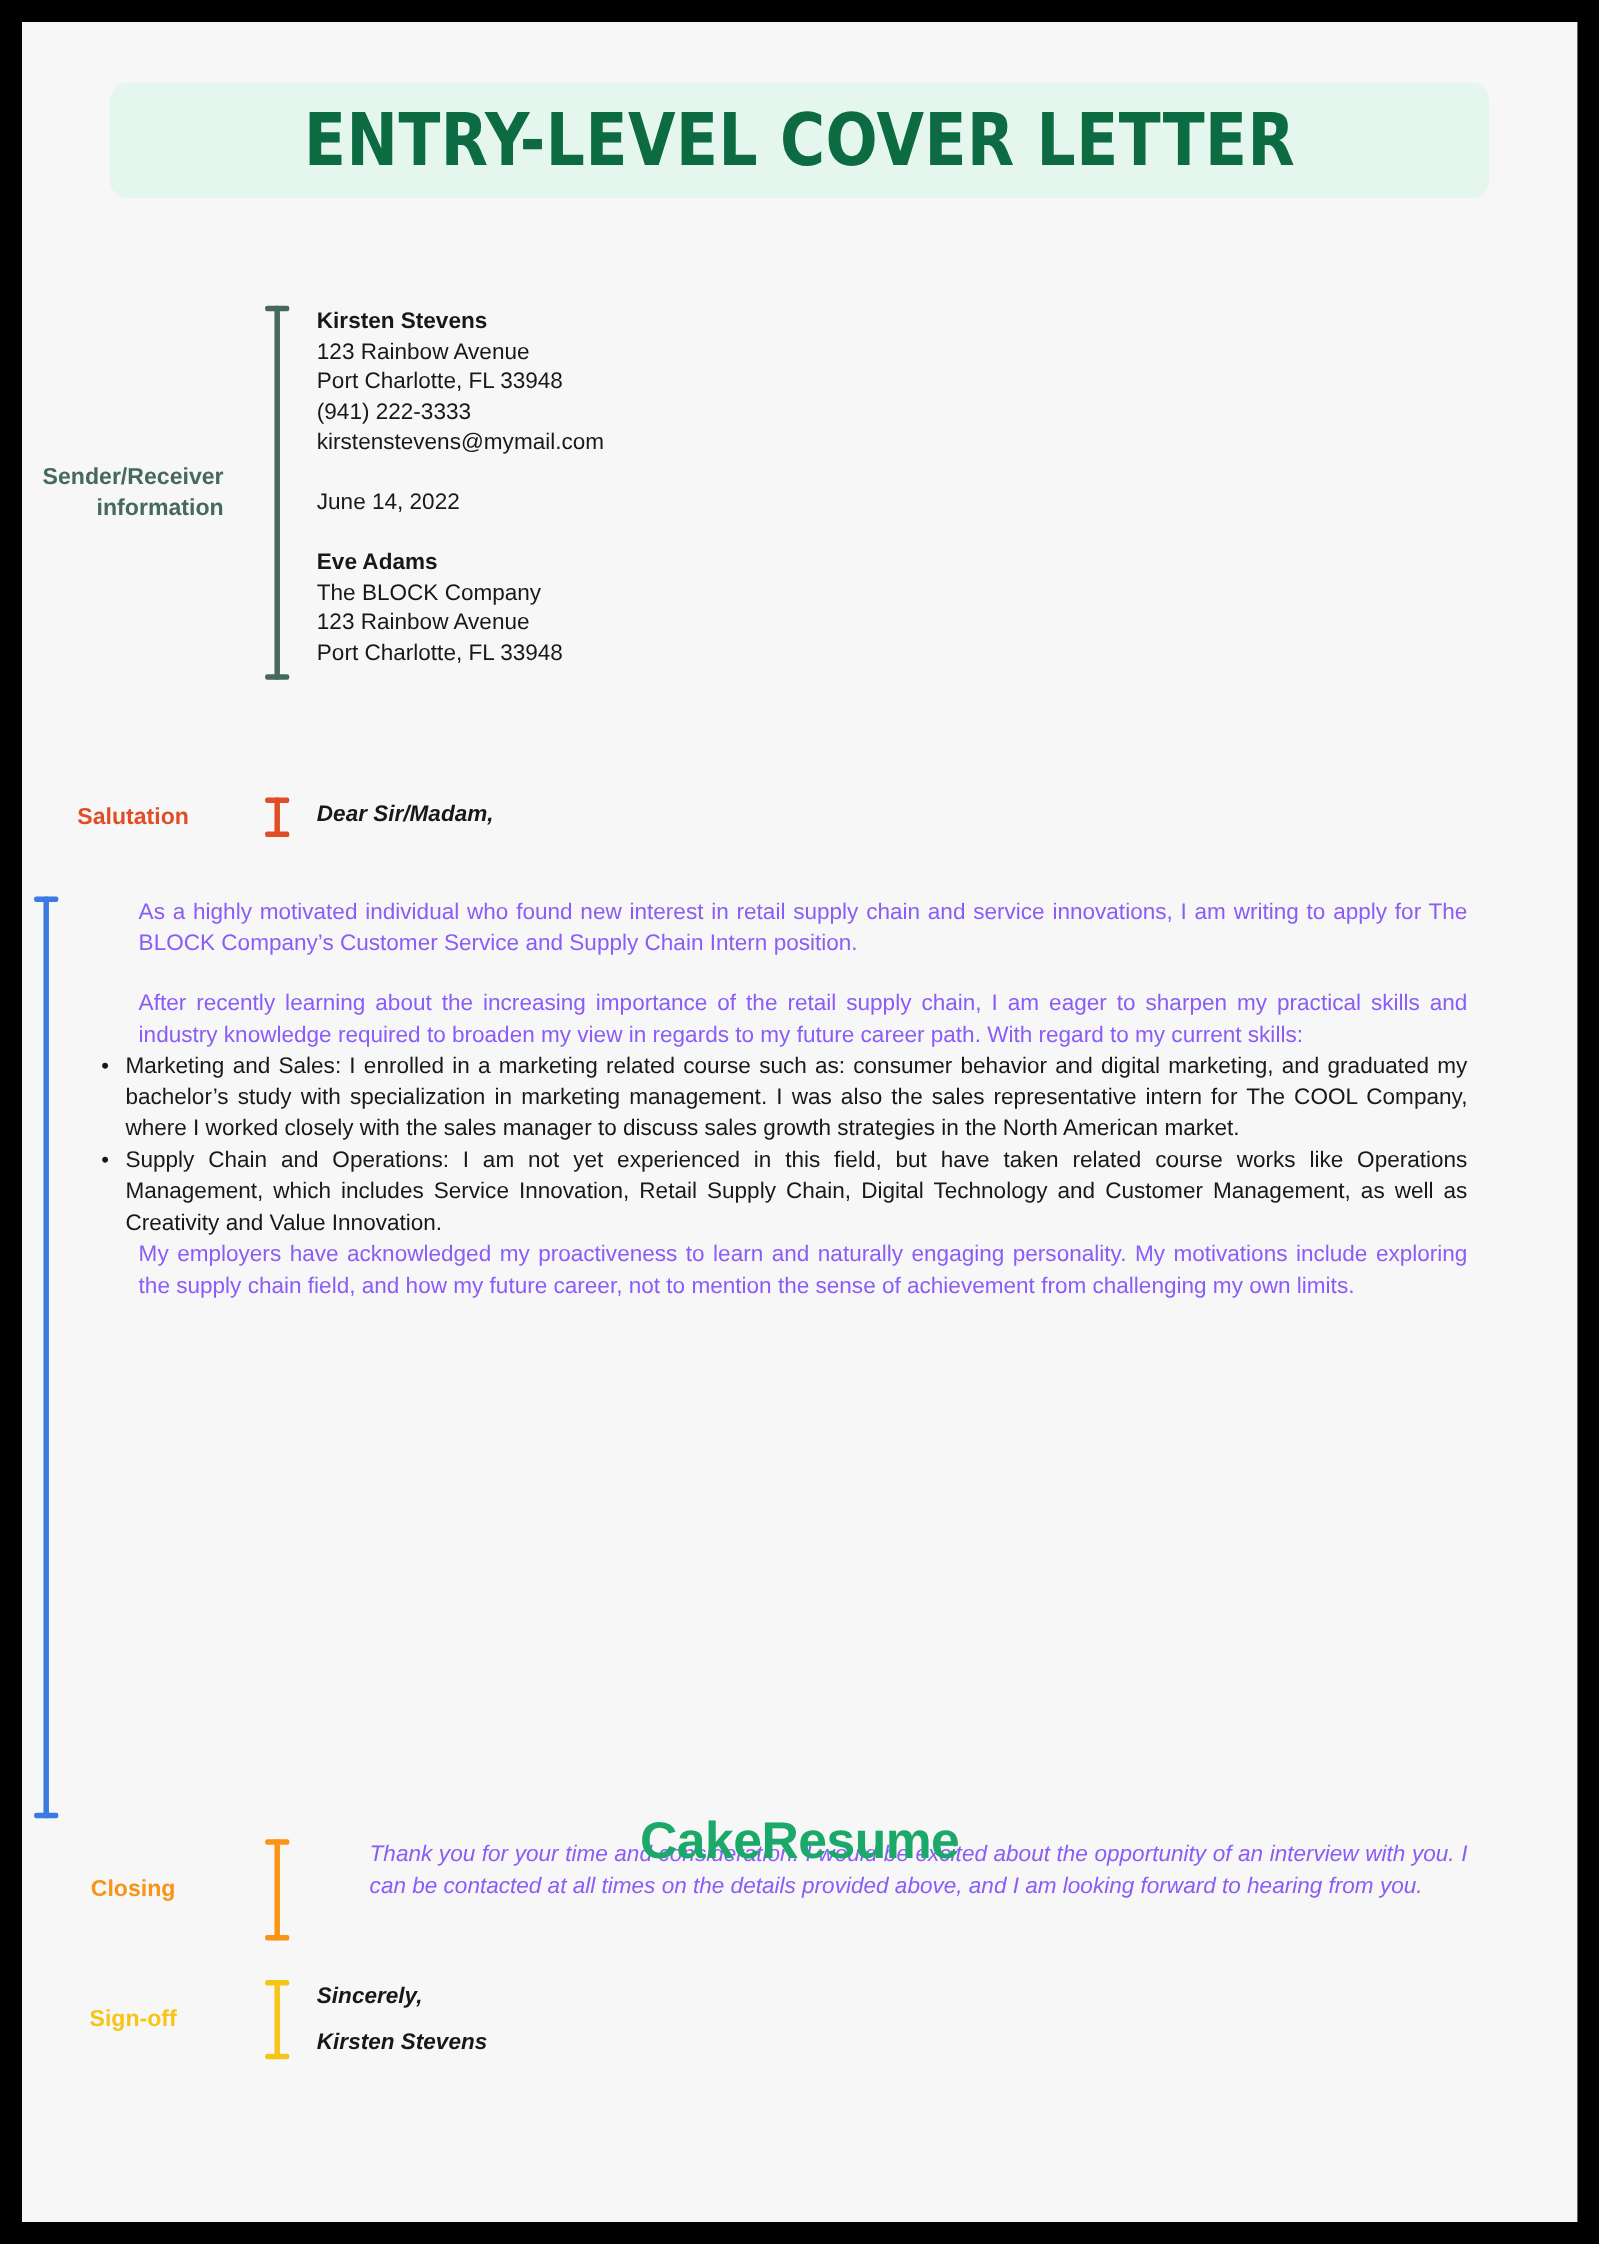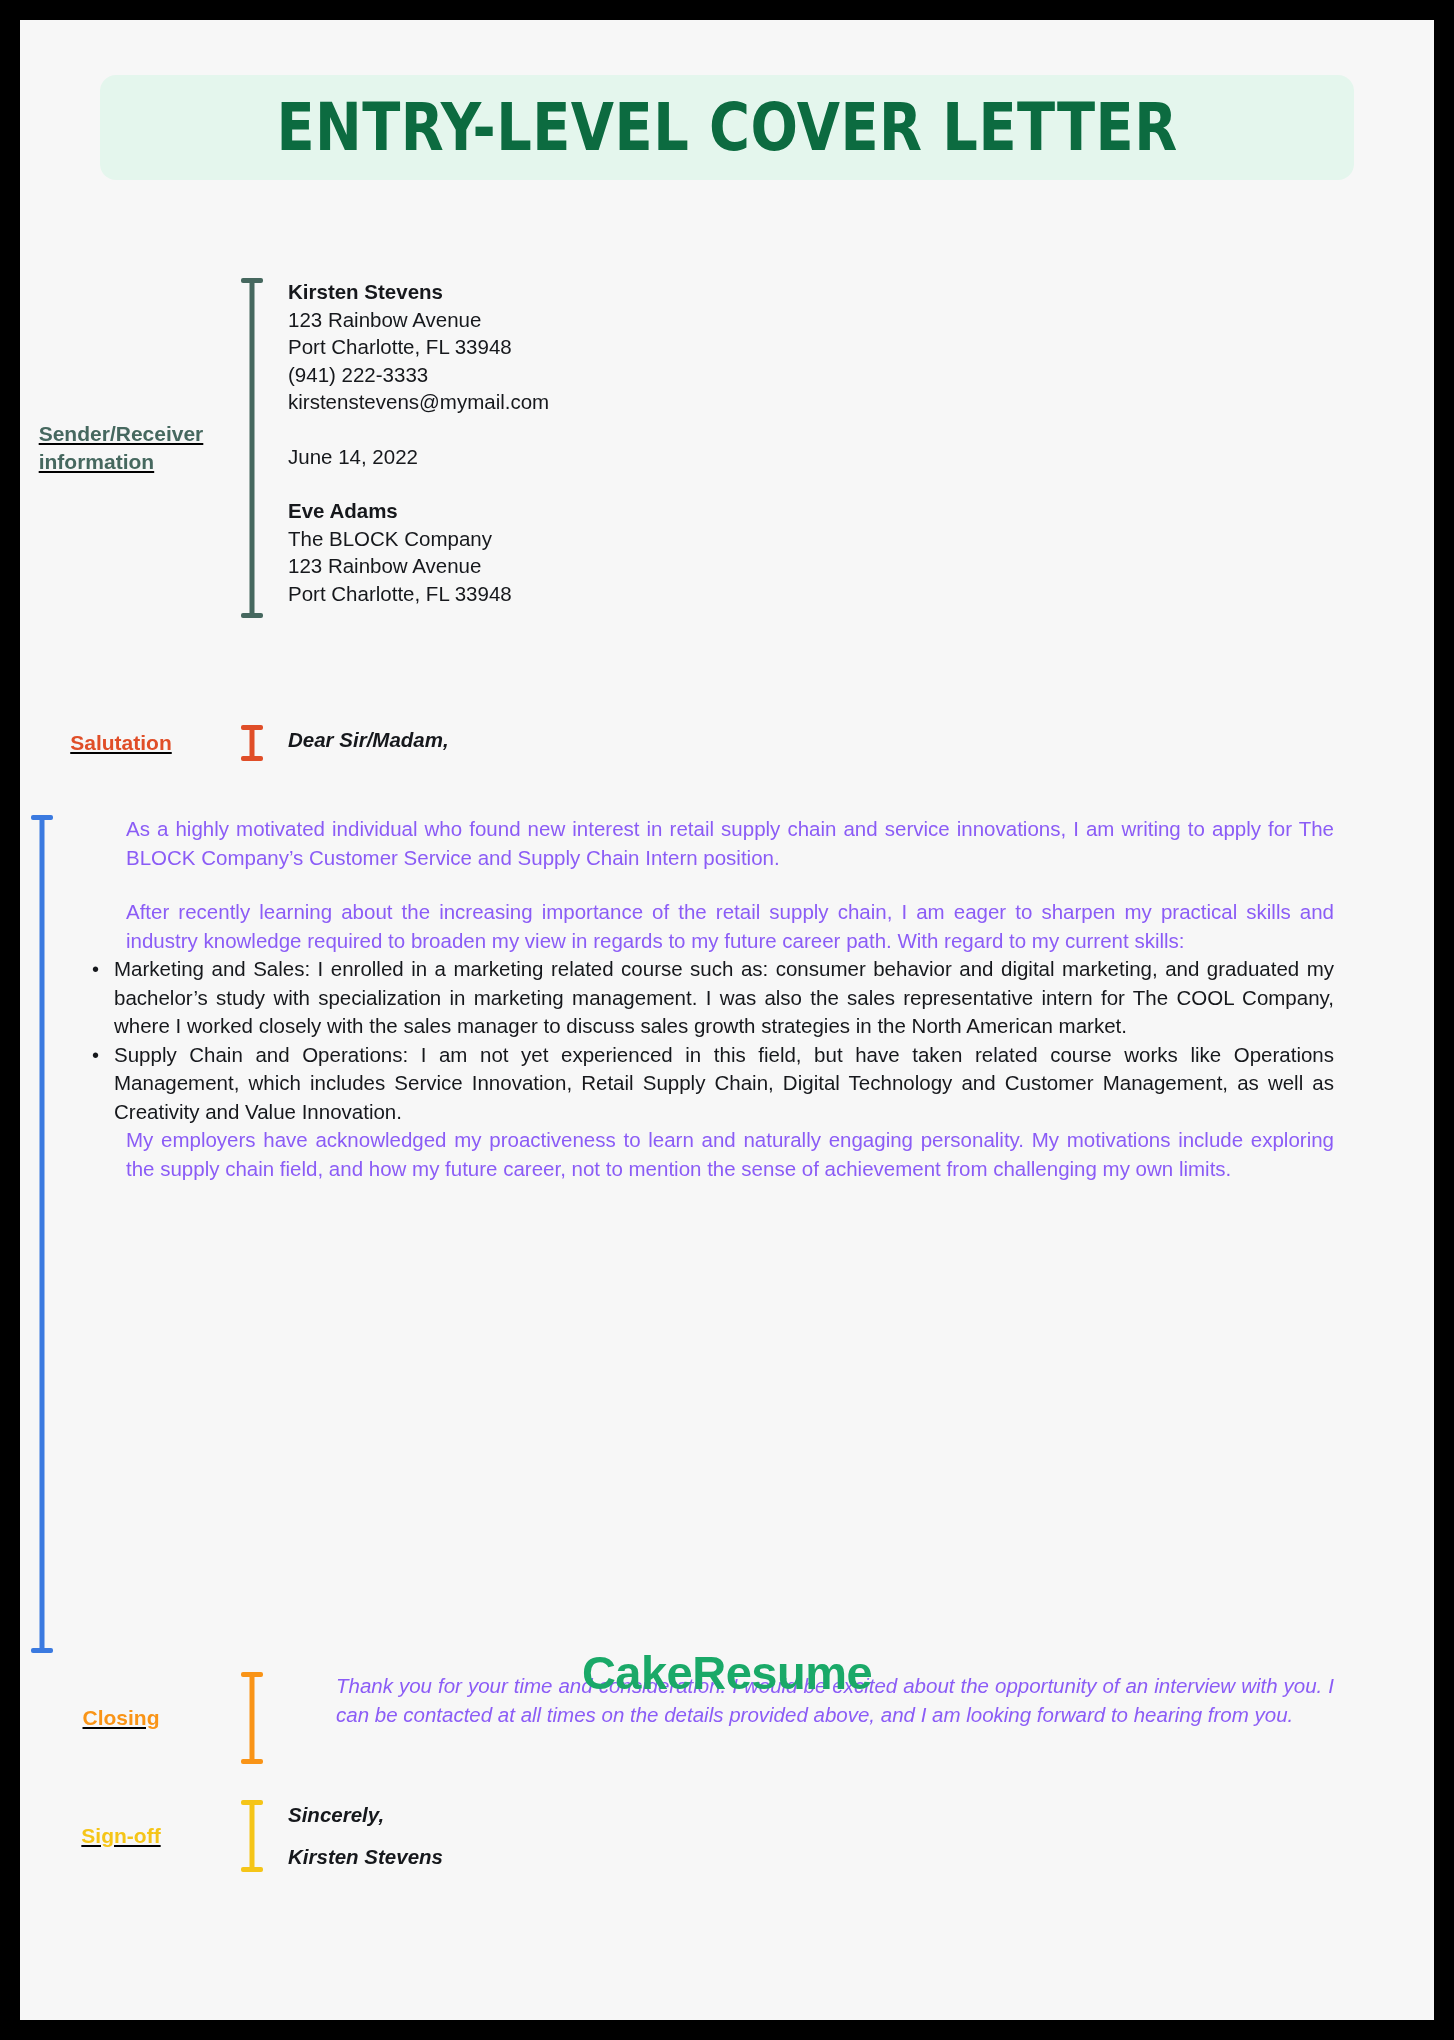--- a/index.html
+++ b/index.html
@@ -55,23 +55,22 @@
     position: absolute;
     display: flex;
   }
 
   .label-col {
     width: 210px;
     flex: 0 0 210px;
     display: flex;
     align-items: center;
     justify-content: center;
-    text-align: left;
+    text-align: right;
     padding-right: 8px;
-    text-decoration: underline;
   }
   .section-label {
     font-size: 21px;
     font-weight: bold;
     line-height: 1.35;
   }
 
   
   .bracket-col {
     width: 44px;

